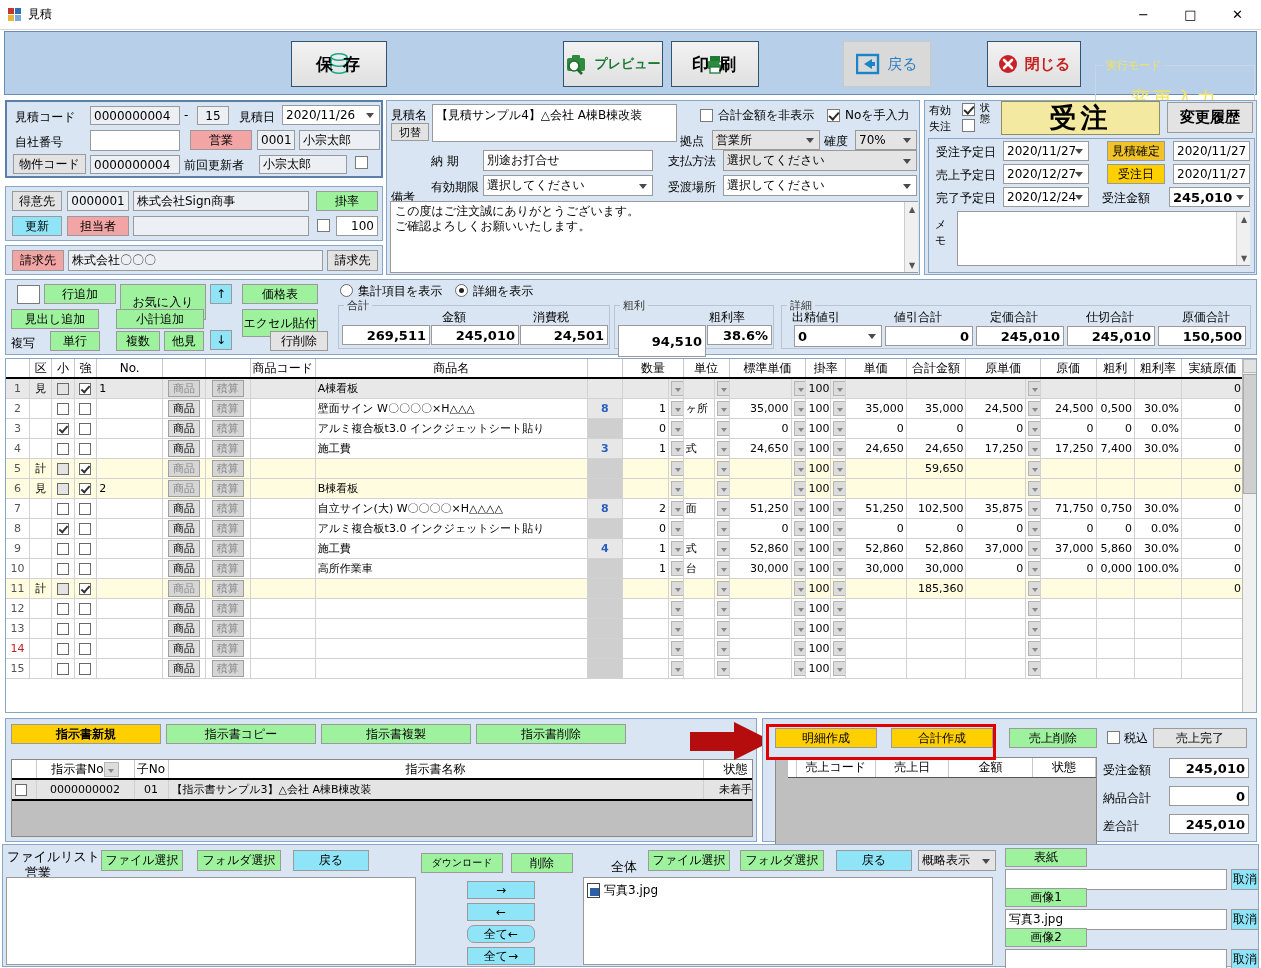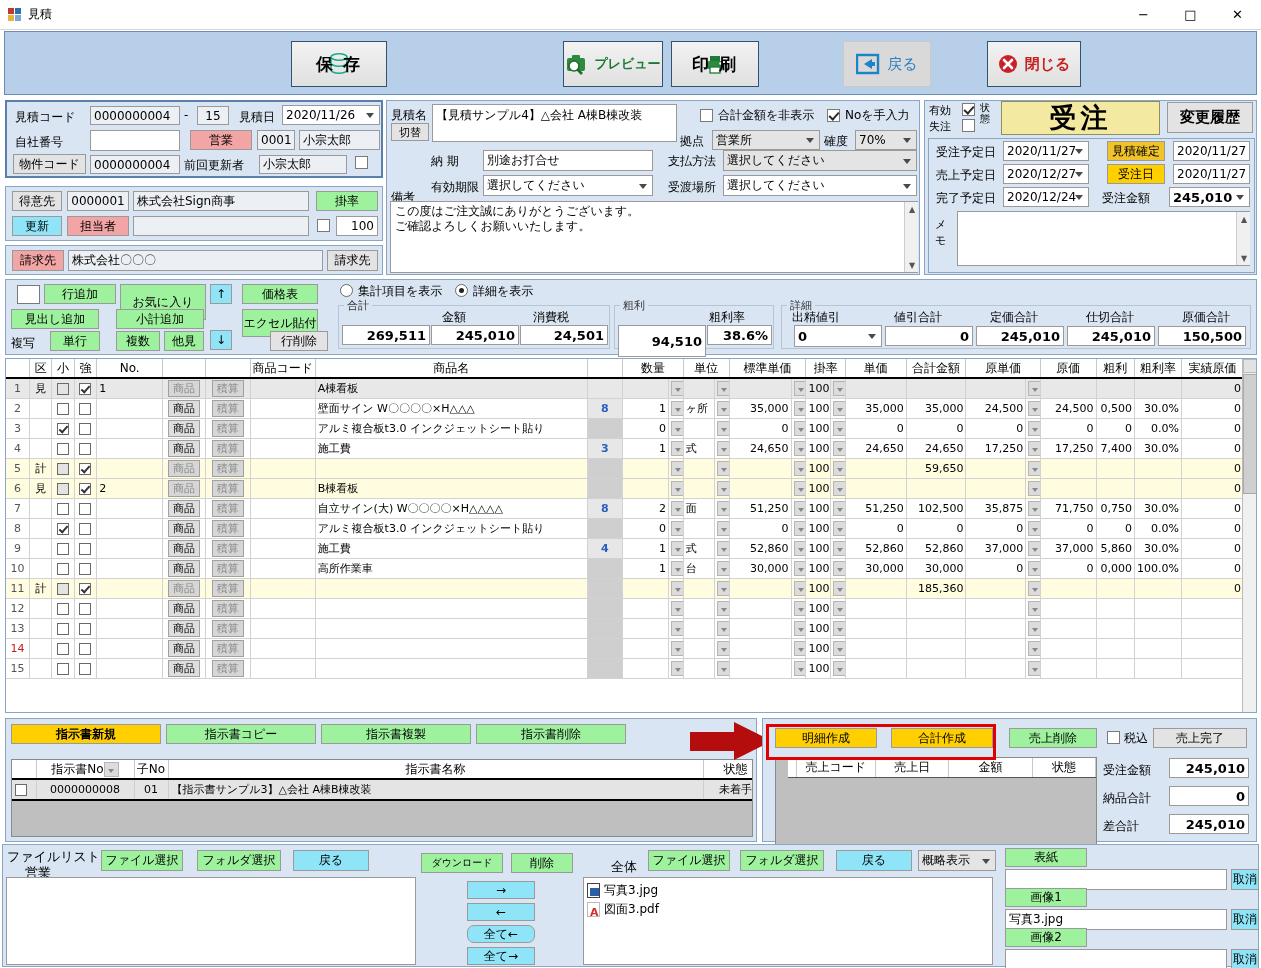--- a/index.html
+++ b/index.html
@@ -174,20 +174,24 @@
       </svg>
     <span style="font-size:15px;" class="bl">戻る</span>
   </div>
   <div class="tbtn" style="position:absolute;left:982px;top:9px;width:94px;">
     <svg width="20" height="20" viewBox="0 0 20 20">
         <circle cx="10" cy="10" r="9" fill="#cc2027"></circle>
         <path d="M6 6 L14 14 M14 6 L6 14" stroke="#fff" stroke-width="2.6" stroke-linecap="round"></path>
       </svg>
     <span style="font-size:15px;font-weight:bold;" class="rd">閉じる</span>
   </div>
+  <div class="mode">
+    <div class="cap">実行モード</div>
+    <div class="val">変更入力</div>
+  </div>
 </div>
 
 <div class="panel" style="left:5px;top:100px;width:378px;height:78px;border:2px solid #5a7fa8;">
   <div class="lbl" style="left:8px;top:7px;">見積コード</div>
   <div class="inp ro" style="left:83px;top:4px;width:90px;height:19px;">0000000004</div>
   <div class="lbl" style="left:177px;top:6px;">-</div>
   <div class="inp ro ctr" style="left:190px;top:4px;width:32px;height:19px;justify-content:center;">15</div>
   <div class="lbl" style="left:232px;top:7px;">見積日</div>
   <div class="sel" style="left:275px;top:3px;width:98px;height:20px;">2020/11/26</div>
 
@@ -849,21 +853,21 @@
             <th></th>
             <th>指示書No<span class="ddown"></span></th>
             <th>子No</th>
             <th>指示書名称</th>
             <th>状態</th>
           </tr>
         </thead>
       <tbody id="instbody">
           <tr style="background:#e4e4e4;outline:2px solid #000;">
             <td><span class="cbs"></span></td>
-            <td class="ctr">0000000008</td>
+            <td class="ctr">0000000002</td>
             <td class="ctr">01</td>
             <td>【指示書サンプル3】△会社 A棟B棟改装</td>
             <td class="ctr">未着手</td>
           </tr>
         </tbody>
     </table>
   </div>
 </div>
 
 <div class="arrow">
@@ -925,21 +929,20 @@
   <div class="btn cyan" style="left:464px;top:102px;width:68px;height:18px;">全て→</div>
 
   <div class="lbl" style="left:608px;top:13px;font-size:13px;">全体</div>
   <div class="btn green" style="left:645px;top:5px;width:82px;height:21px;">ファイル選択</div>
   <div class="btn green" style="left:737px;top:5px;width:84px;height:21px;">フォルダ選択</div>
   <div class="btn cyan" style="left:833px;top:5px;width:76px;height:21px;">戻る</div>
   <div class="sel gray" style="left:915px;top:5px;width:78px;height:21px;">概略表示</div>
   <div class="inp" style="left:580px;top:32px;width:410px;height:88px;align-items:flex-start;padding:3px;display:block;">
     <div id="filelist">
         <div style="font-size: 12px; line-height: 19px;"><span class="fileicon jpg"></span>写真3.jpg</div>
-        <div style="font-size: 12px; line-height: 19px;"><span class="fileicon pdf"></span>図面3.pdf</div>
       </div>
   </div>
 
   <div class="btn green" style="left:1002px;top:3px;width:82px;height:19px;">表紙</div>
   <div class="inp" style="left:1002px;top:24px;width:222px;height:21px;"></div>
   <div class="btn cyan" style="left:1228px;top:24px;width:28px;height:21px;">取消</div>
 
   <div class="btn green" style="left:1002px;top:43px;width:82px;height:19px;">画像1</div>
   <div class="inp" style="left:1002px;top:64px;width:222px;height:21px;">写真3.jpg</div>
   <div class="btn cyan" style="left:1228px;top:64px;width:28px;height:21px;">取消</div>

